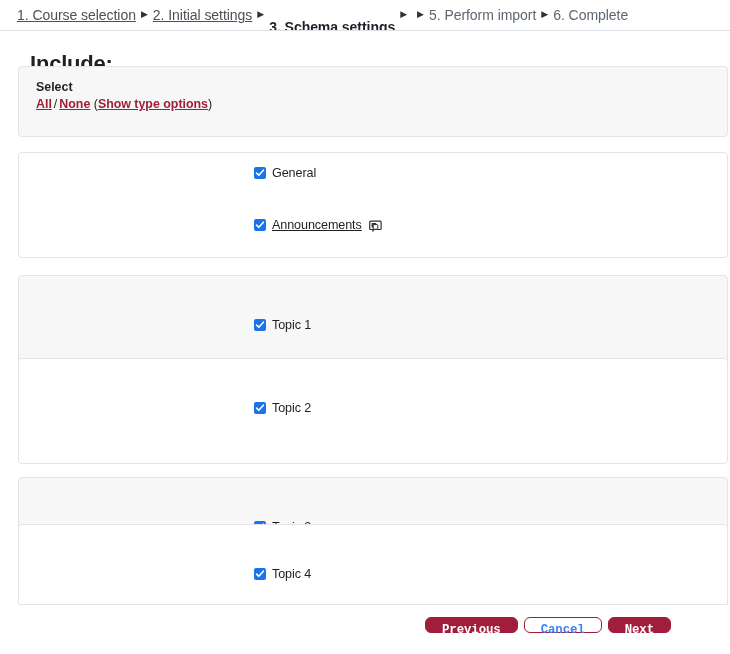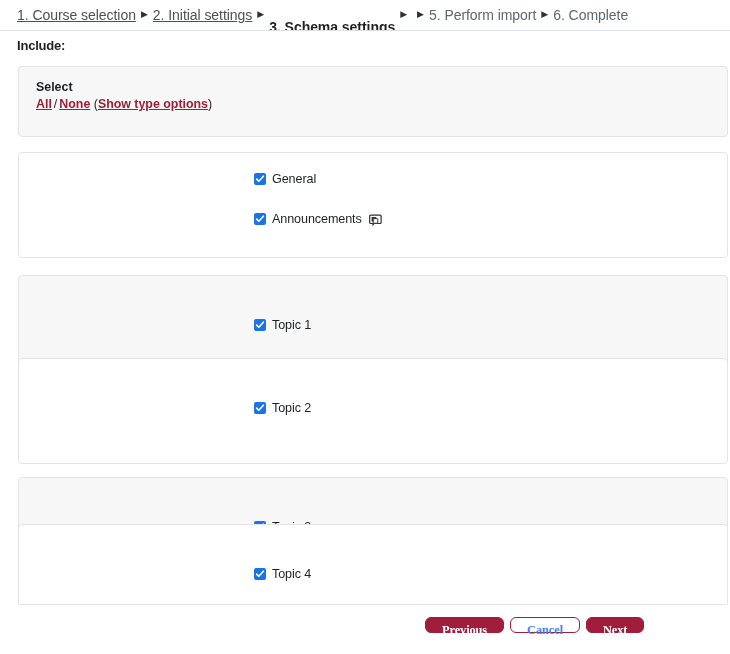--- a/index.html
+++ b/index.html
@@ -55,25 +55,25 @@
     margin: 0 5px 0 5px;
     position: relative;
     top: -1px;
   }
 
   
   .page-title {
     position: absolute;
     left: 17px;
     top: 38px;
-    font-size: 13px;
+    font-size: 22px;
     font-weight: bold;
     color: #1d2125;
     letter-spacing: -0.2px;
-    margin: 0;
+    margin: 13px;
   }
 
   
   .card {
     position: absolute;
     left: 18px;
     width: 710px;
     border: 1px solid #e2e4e6;
     border-radius: 4px;
     background: #ffffff;
@@ -116,22 +116,22 @@
   .section-card.s4 { top: 524px; }
 
   .row {
     position: absolute;
     left: 235px;
     display: flex;
     align-items: center;
     gap: 6px;
     white-space: nowrap;
   }
-  .row.r0 { top: 19px; justify-content: flex-end; }
-  .row.r1 { top: 59px; }
+  .row.r0 { top: 13px; justify-content: flex-end; }
+  .row.r1 { top: 65px; text-decoration: underline; }
   .row.single { top: 42px; justify-content: center; }
 
   .chk {
     width: 12px;
     height: 12px;
     min-width: 12px;
     border-radius: 2px;
     background: #1a73e8;
     position: relative;
     display: inline-block;
@@ -169,21 +169,21 @@
 
   
   .btn-bar {
     position: absolute;
     left: 425px;
     top: 617px;
     display: flex;
     gap: 6px;
   }
   .btn {
-    font-family: Liberation Serif, serif;
+    font-family: Liberation Mono, monospace;
     font-size: 12.4px;
     font-weight: bold;
     border-radius: 6px;
     padding: 0 16px;
     height: 16px;
     line-height: 24px;
     cursor: pointer;
     border: 1px solid transparent;
     letter-spacing: -0.1px;
     text-align: center;

